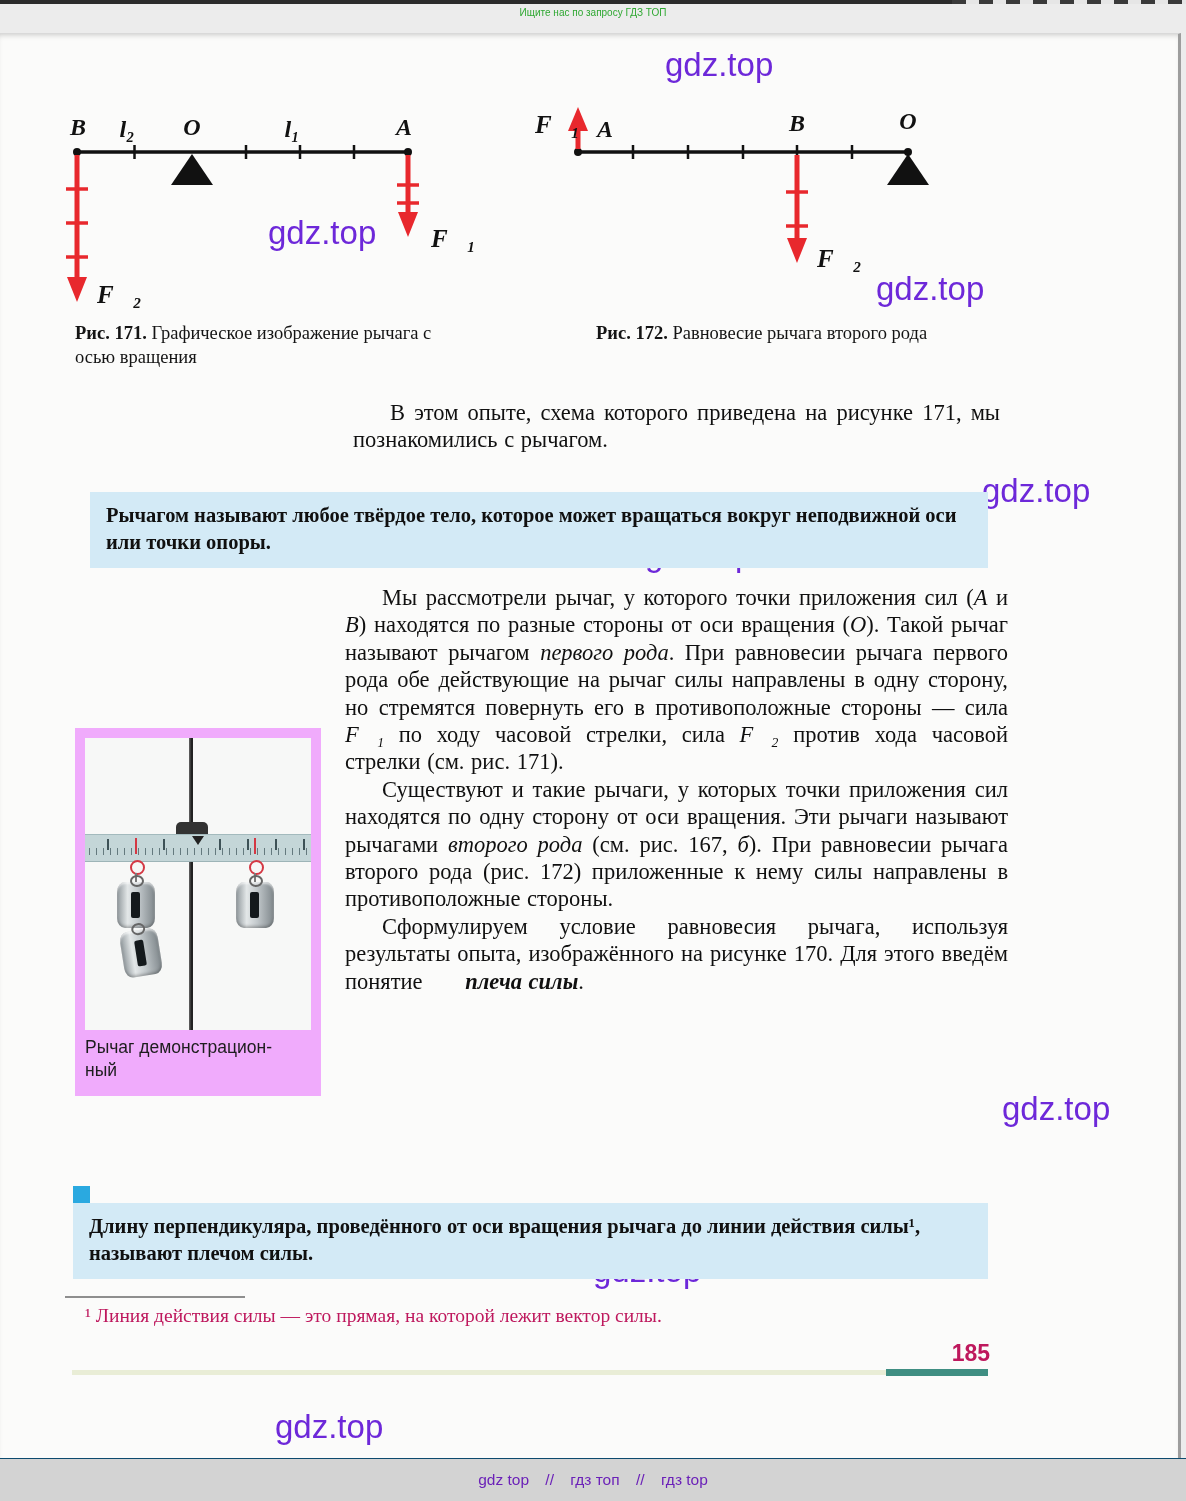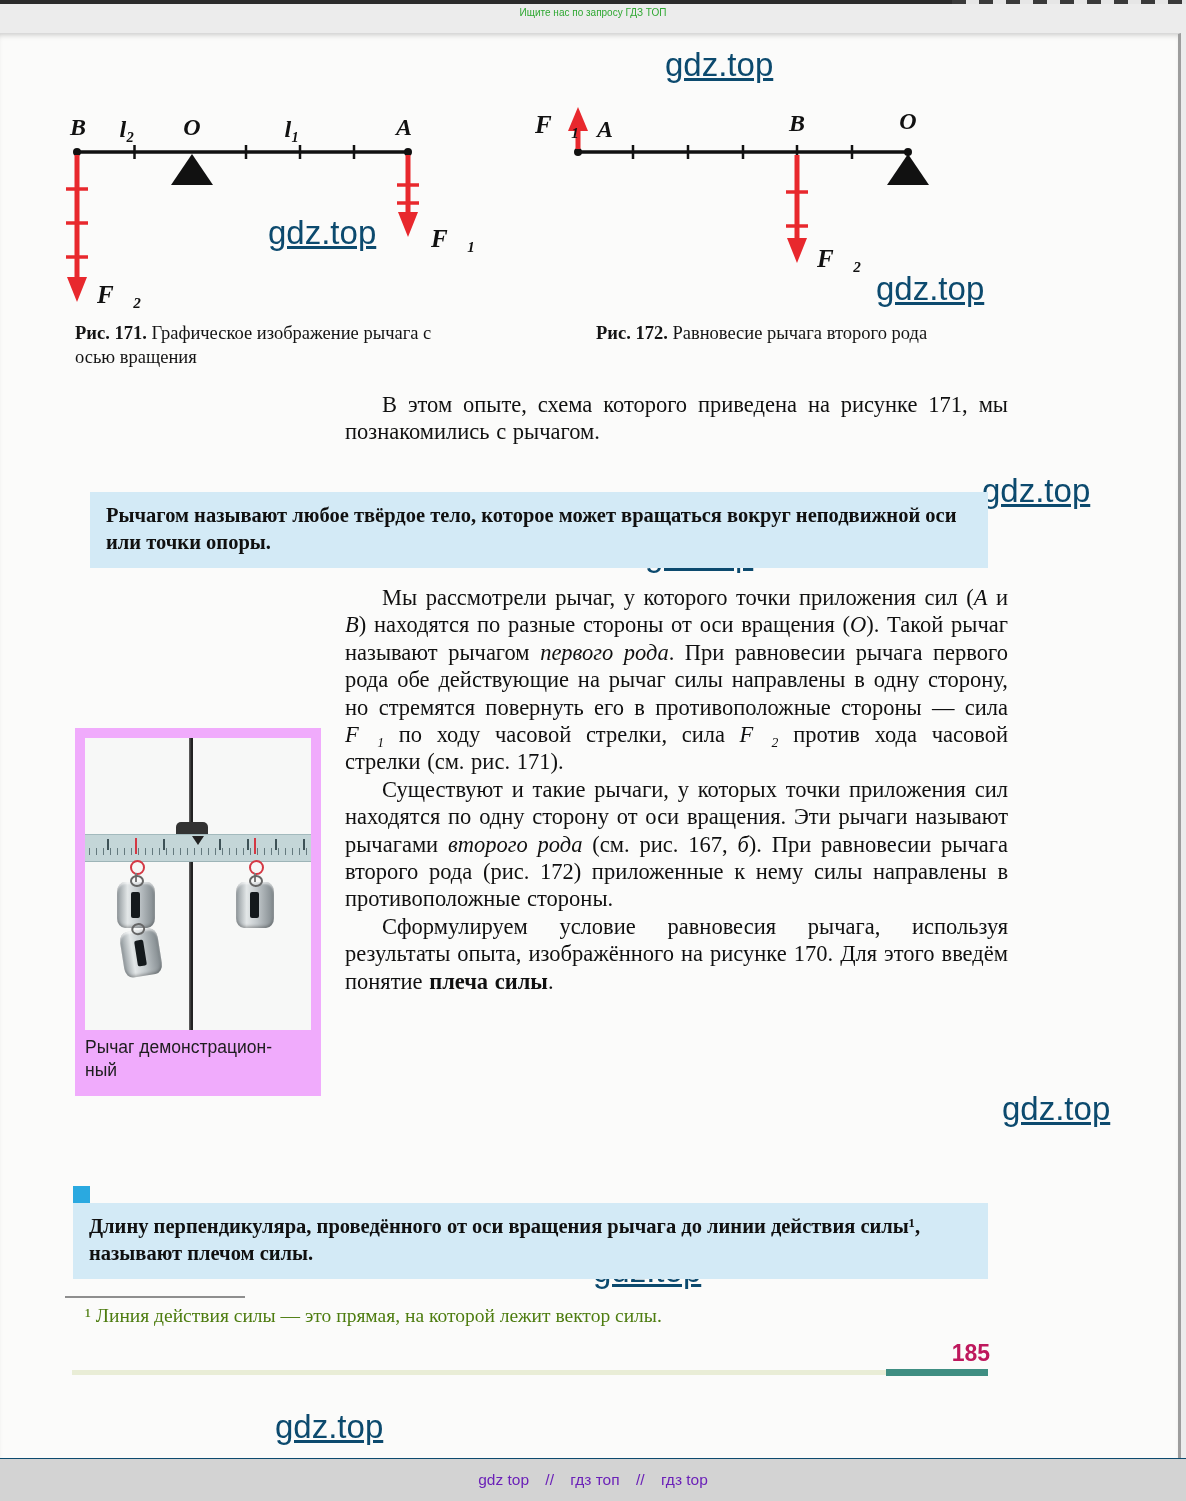--- a/index.html
+++ b/index.html
@@ -10,35 +10,35 @@
   .topbar-dash{position:absolute;left:952px;top:0;width:234px;height:4px;
      background:repeating-linear-gradient(90deg,#3a3a3a 0 14px,#e6e6e6 14px 27px);}
   .promo{position:absolute;left:0;top:7px;width:100%;text-align:center;
      font-family:"Liberation Sans",sans-serif;font-size:10px;color:#2fa832;}
   
   .page{position:absolute;left:0;top:33px;width:1178px;height:1425px;background:#fbfbfa;
      border-right:3px solid #9d9d9d;border-top:1px solid #d9d9d9;
      box-shadow:inset 0 4px 6px -4px rgba(0,0,0,.25);}
   
   .wm{position:absolute;font-family:"Liberation Sans",sans-serif;font-weight:400;
-     font-size:33px;color:#0c4a6e;white-space:nowrap;text-decoration:underline;}
+     font-size:33px;color:#6d28d9;white-space:nowrap;}
   
   .figsvg{position:absolute;overflow:visible;}
   .figsvg text{font-family:"Liberation Serif",serif;font-style:italic;font-weight:bold;
      font-size:24px;fill:#111;}
   .figsvg text.veclab{font-size:25px;}
   .figcap{position:absolute;font-size:18.5px;line-height:24px;color:#141414;}
   .figcap b{font-weight:bold;}
   
   .para,.textcol{position:absolute;width:663px;font-size:22.5px;line-height:27.4px;
      color:#101010;text-align:justify;word-spacing:1px;}
   .textcol p{margin:0;text-indent:37px;}
-  .para p{margin:0;text-indent:37px;font-family:Liberation Serif, serif;}
+  .para p{margin:8px;text-indent:37px;font-family:Liberation Serif, serif;}
   .seg-i{font-style:italic;}
-  .seg-bi{font-weight:bold;}
+  .seg-bi{font-style:italic;font-weight:bold;margin-left:36px;}
   .seg-v{font-style:italic;}
   
   .defbox{position:absolute;left:73px;width:915px;display:flex;align-items:stretch;}
   .defbox .stripe{width:17px;background:#2aa9e0;flex:0 0 17px;}
   .defbox .boxtext{flex:1;background:#d3eaf6;padding:10px 16px 12px 16px;
      font-weight:bold;font-size:20.5px;line-height:27px;color:#101010;}
   
   .photocard{position:absolute;left:75px;top:728px;width:246px;height:368px;background:#f0abfc;}
   .photo{position:absolute;left:10px;top:10px;width:226px;height:292px;background:#f7f8f7;overflow:hidden;}
   .rod{position:absolute;left:104px;top:0;width:4px;height:292px;background:linear-gradient(90deg,#666,#222 60%);}
@@ -57,21 +57,21 @@
      background:linear-gradient(90deg,#8f979b 0%,#e3e7e8 28%,#c3c9cc 55%,#7f878b 100%);
      box-shadow:inset 0 2px 2px rgba(255,255,255,.6),inset 0 -2px 3px rgba(0,0,0,.25);}
   .weight::before{content:"";position:absolute;left:14px;top:10px;width:9px;height:26px;
      background:#14191c;border-radius:2px;}
   .weight::after{content:"";position:absolute;left:13px;top:-7px;width:10px;height:8px;
      border:2px solid #666;border-radius:50%;background:transparent;}
   .photocap{position:absolute;left:10px;top:308px;width:226px;
      font-family:"Liberation Sans",sans-serif;font-size:17.5px;line-height:23px;color:#1d1d1d;white-space:pre-line;}
   
   .fnrule{position:absolute;left:65px;top:1296px;width:180px;height:2px;background:#8e8e8e;}
-  .footnote{position:absolute;left:85px;top:1305px;width:840px;font-size:19.5px;color:#4d7c0f;}
+  .footnote{position:absolute;left:85px;top:1305px;width:840px;font-size:19.5px;color:#be185d;}
   .pagenum{position:absolute;left:930px;top:1340px;width:60px;text-align:right;
      font-family:"Liberation Sans",sans-serif;font-weight:bold;font-size:23px;color:#be185d;}
   .bar-light{position:absolute;left:72px;top:1370px;width:814px;height:5px;background:#e9edd6;}
   .bar-teal{position:absolute;left:886px;top:1369px;width:102px;height:7px;background:#3f8e82;}
   
   .bottomstrip{position:absolute;left:0;top:1458px;width:1186px;height:43px;background:#d3d3d3;
      border-top:1px solid #0c4a6e;}
   .footer-links{position:absolute;left:0;top:12px;width:100%;text-align:center;
      font-family:"Liberation Sans",sans-serif;font-size:15.5px;color:#6b21b8;}
   .footer-links a{color:#6b21b8;text-decoration:none;margin:0 6px;cursor:pointer;}

